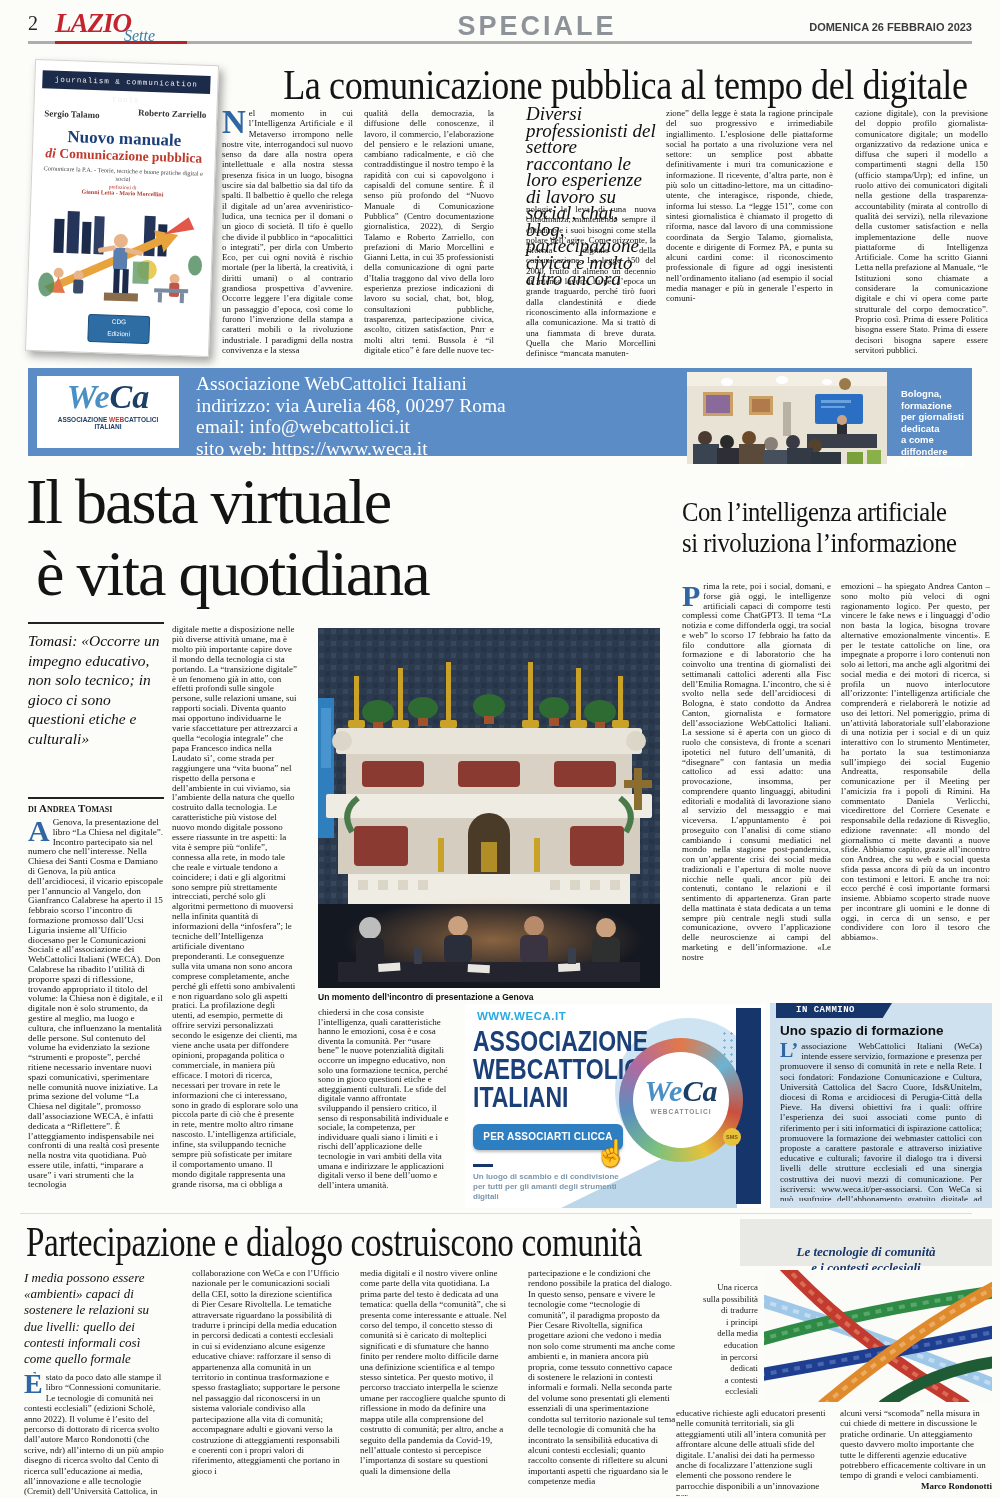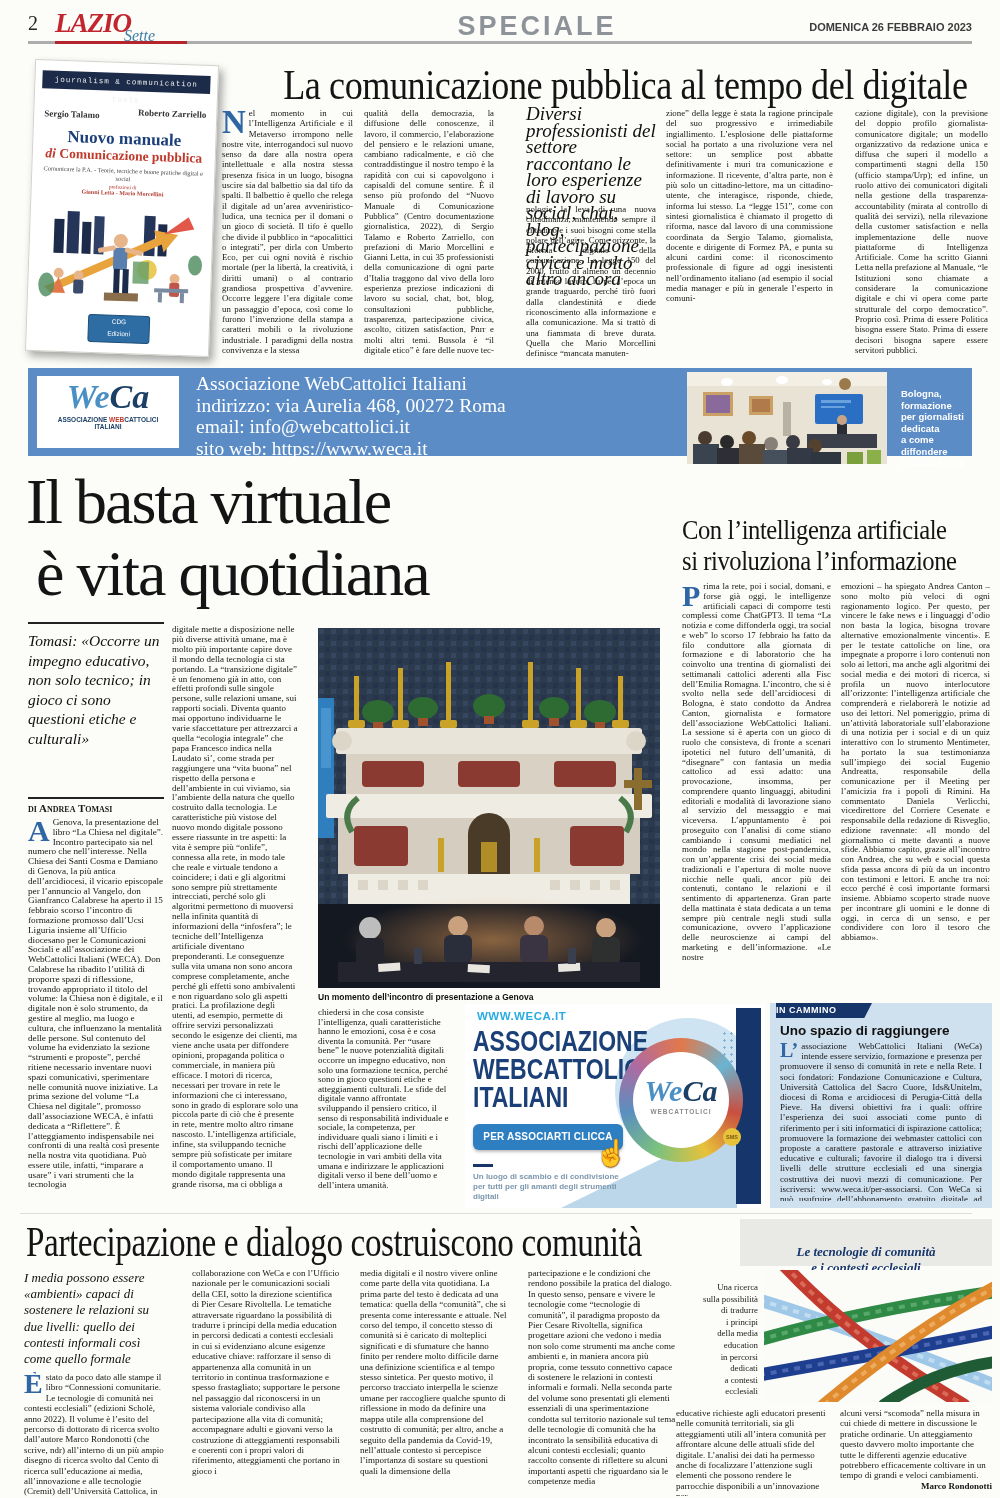--- a/index.html
+++ b/index.html
@@ -104,21 +104,21 @@
       <div style="margin-top:2px;">
         <span style="font-style:italic;font-weight:bold;font-size:34px;color:#4a90c4;">We</span><span style="font-style:italic;font-weight:bold;font-size:34px;color:#1c3f66;">Ca</span>
       </div>
       <div class="sans" style="font-size:6.5px;font-weight:bold;color:#1c3f66;line-height:7px;">
         <span>ASSOCIAZIONE </span><span style="color:#c0392b;">WEB</span><span>CATTOLICI</span>
         <div>ITALIANI</div>
       </div>
     </div>
     <div class="abs" style="left:168px;top:5px;color:#fff;font-size:19.5px;line-height:21.5px;">
       <div>Associazione WebCattolici Italiani</div>
-      <div>indirizzo: via Aurelia 468, 00272 Roma</div>
+      <div>indirizzo: via Aurelia 468, 00297 Roma</div>
       <div>email: info@webcattolici.it</div>
       <div>sito web: https://www.weca.it</div>
     </div>
   </div>
 
   <svg class="abs" style="left:687px;top:372px;" width="200" height="92" viewBox="0 0 200 92">
     <rect width="200" height="92" fill="#e9e3d6"></rect>
     <rect y="0" width="200" height="14" fill="#f4efe4"></rect>
     <ellipse cx="40" cy="10" rx="6" ry="4" fill="#fff"></ellipse>
       <ellipse cx="95" cy="8" rx="6" ry="4" fill="#fff"></ellipse>
@@ -261,21 +261,21 @@
         <rect x="150" y="336" width="22" height="8" transform="rotate(3 150 336)"></rect>
         <rect x="240" y="336" width="22" height="8" transform="rotate(-3 240 336)"></rect>
       </g>
     <rect x="96" y="320" width="8" height="16" fill="#3a3f4e"></rect>
       <rect x="250" y="320" width="8" height="16" fill="#3a3f4e"></rect>
   </svg>
   <div class="abs sans" style="left:318px;top:992px;width:342px;font-size:8.5px;font-weight:bold;color:#111;">Un momento dell’incontro  di presentazione a Genova</div>
 
   <div class="abs rcol" style="left:318px;top:1008px;width:132px;height:200px;overflow:hidden;line-height:9.6px;">chiedersi in che cosa consiste l’intelligenza, quali caratteristiche hanno le emozioni, cosa è e cosa diventa la comunità. Per “usare bene” le nuove potenzialità digitali occorre un impegno educativo, non solo una formazione tecnica, perché sono in gioco questioni etiche e atteggiamenti culturali. Le sfide del digitale vanno affrontate sviluppando il pensiero critico, il senso di responsabilità individuale e sociale, la competenza, per individuare quali siano i limiti e i rischi dell’applicazione delle tecnologie in vari ambiti della vita umana e indirizzare le applicazioni digitali verso il bene dell’uomo e dell’intera umanità.</div>
 
-  <div class="abs" style="left:682px;top:514px;width:310px;">
+  <div class="abs" style="left:682px;top:496px;width:310px;">
     <div><span class="hl scaleX" style="font-size:28px;line-height:31px;transform:scaleX(0.88);">Con l’intelligenza artificiale</span></div>
     <div><span class="hl scaleX" style="font-size:28px;line-height:31px;transform:scaleX(0.88);">si rivoluziona l’informazione</span></div>
   </div>
   <div class="abs jcol" style="left:682px;top:582px;width:149px;height:420px;overflow:hidden;line-height:9.75px;font-size:8.9px;">
     <span class="dcap" style="font-size:30px;line-height:27px;">P</span><span>rima la rete, poi i social, domani, e forse già oggi, le intelligenze artificiali capaci di comporre testi complessi come ChatGPT3. Il tema “La notizia e come diffonderla oggi, tra social e web” lo scorso 17 febbraio ha fatto da filo conduttore alla giornata di formazione e di laboratorio che ha coinvolto una trentina di giornalisti dei settimanali cattolici aderenti alla Fisc dell’Emilia Romagna. L’incontro, che si è svolto nella sede dell’arcidiocesi di Bologna, è stato condotto da Andrea Canton, giornalista e formatore dell’associazione WebCattolici Italiani. La sessione si è aperta con un gioco di ruolo che consisteva, di fronte a scenari ipotetici nel futuro dell’umanità, di “disegnare” con fantasia un media cattolico ad essi adatto: una provocazione, insomma, per comprendere quanto linguaggi, abitudini editoriali e modalità di lavorazione siano al servizio del messaggio e mai viceversa. L’appuntamento è poi proseguito con l’analisi di come stiano cambiando i consumi mediatici nel mondo nella stagione post-pandemica, con un’apparente crisi dei social media tradizionali e l’apertura di molte nuove nicchie nelle quali, ancor più dei contenuti, contano le relazioni e il sentimento di appartenenza. Gran parte della mattinata è stata dedicata a un tema sempre più centrale negli studi sulla comunicazione, ovvero l’applicazione delle neuroscienze ai campi del marketing e dell’informazione. «Le nostre</span>
   </div>
   <div class="abs jcol" style="left:841px;top:582px;width:149px;height:420px;overflow:hidden;line-height:9.75px;font-size:8.9px;">emozioni – ha spiegato Andrea Canton – sono molto più veloci di ogni ragionamento logico. Per questo, per vincere le fake news e i linguaggi d’odio non basta la logica, bisogna trovare alternative emozionalmente vincenti». E per le testate cattoliche on line, ora impegnate a proporre i loro contenuti non solo ai lettori, ma anche agli algoritmi dei social media e dei motori di ricerca, si profila un nuovo interlocutore all’orizzonte: l’intelligenza artificiale che comprenderà e rielaborerà le notizie ad uso dei lettori. Nel pomeriggio, prima di un’attività laboratoriale sull’elaborazione di una notizia per i social e di un quiz interattivo con lo strumento Mentimeter, ha portato la sua testimonianza sull’impiego dei social Eugenio Andreatta, responsabile della comunicazione per il Meeting per l’amicizia fra i popoli di Rimini. Ha commentato Daniela Verlicchi, vicedirettore del Corriere Cesenate e responsabile della redazione di Risveglio, edizione ravennate: «Il mondo del giornalismo ci mette davanti a nuove sfide. Abbiamo capito, grazie all’incontro con Andrea, che su web e social questa sfida passa ancora di più da un incontro con testimoni e lettori. E anche tra noi: ecco perché è così importante formarsi insieme. Abbiamo scoperto strade nuove per incontrare gli uomini e le donne di oggi, in cerca di un senso, e per condividere con loro il tesoro che abbiamo».</div>
 
   <div class="abs" style="left:465px;top:1004px;width:300px;height:204px;background:#fff;overflow:hidden;">
     <div class="abs" style="left:150px;top:14px;width:146px;height:146px;border-radius:50%;background:#cfe4f2;"></div>
@@ -294,22 +294,22 @@
       </div>
       <div class="abs sans" style="right:2px;bottom:16px;width:18px;height:18px;border-radius:50%;background:#e8c23a;color:#7a5a10;font-size:5.5px;font-weight:bold;line-height:18px;text-align:center;">SMS</div>
     </div>
     <div class="abs sans" style="left:8px;top:120px;width:150px;height:26px;background:#2e7fc2;border-radius:6px;color:#fff;font-size:10px;font-weight:bold;line-height:26px;text-align:center;letter-spacing:0.2px;box-shadow:0 2px 3px rgba(0,0,0,0.25);">PER ASSOCIARTI CLICCA QUI</div>
     <div class="abs" style="left:130px;top:134px;font-size:26px;color:#fff;text-shadow:0 0 1px #666,0 0 2px #666;">☝</div>
     <div class="abs" style="left:8px;top:160px;width:20px;height:3px;background:#16356b;"></div>
     <div class="abs sans" style="left:8px;top:168px;width:158px;font-size:8px;line-height:10px;font-weight:bold;color:#7c97ad;">Un luogo di scambio e di condivisione per tutti per gli amanti degli strumenti digitali</div>
   </div>
 
   <div class="abs" style="left:770px;top:1003px;width:222px;height:205px;background:#cfe0ee;">
-    <div class="abs sans" style="left:6px;top:0;width:96px;height:15px;background:#16356b;clip-path:polygon(0 0,100% 0,92% 100%,0 100%);color:#fff;font-size:9px;font-weight:bold;line-height:15px;padding-left:0;letter-spacing:0.5px;">IN CAMMINO</div>
-    <div class="abs sans" style="left:10px;top:20px;font-size:13.5px;font-weight:bold;color:#101010;">Uno spazio di raggiungere</div>
+    <div class="abs sans" style="left:6px;top:0;width:96px;height:15px;background:#16356b;clip-path:polygon(0 0,100% 0,92% 100%,0 100%);color:#fff;font-size:9px;font-weight:bold;line-height:15px;padding-left:20px;letter-spacing:0.5px;font-family:Liberation Mono, monospace;">IN CAMMINO</div>
+    <div class="abs sans" style="left:10px;top:20px;font-size:13.5px;font-weight:bold;color:#101010;">Uno spazio di formazione</div>
     <div class="abs jcol" style="left:10px;top:38px;width:202px;height:160px;overflow:hidden;font-size:9px;line-height:10.2px;">
       <span class="dcap" style="font-size:20px;line-height:18px;">L’</span><span>associazione WebCattolici Italiani (WeCa) intende essere servizio, formazione e presenza per promuovere il senso di comunità in rete e nella Rete. I soci fondatori: Fondazione Comunicazione e Cultura, Università Cattolica del Sacro Cuore, Ids&amp;Unitelm, diocesi di Roma e arcidiocesi di Perugia-Città della Pieve. Ha diversi obiettivi fra i quali: offrire l’esperienza dei suoi associati come punto di riferimento per i siti informatici di ispirazione cattolica; promuovere la formazione dei webmaster cattolici con proposte a carattere pastorale e attraverso iniziative educative e culturali; favorire il dialogo tra i diversi livelli delle strutture ecclesiali ed una sinergia costruttiva dei nuovi mezzi di comunicazione. Per iscriversi: www.weca.it/per-associarsi. Con WeCa si può usufruire dell’abbonamento gratuito digitale ad Avvenire.</span>
     </div>
   </div>
 
   <div class="abs" style="left:20px;top:1213px;width:952px;height:1px;background:#ddd;"></div>
 
   <div class="abs" style="left:26px;top:1218px;width:720px;">
     <span class="hl scaleX" style="font-size:42px;transform:scaleX(0.79);">Partecipazione e dialogo costruiscono comunità</span>
   </div>

